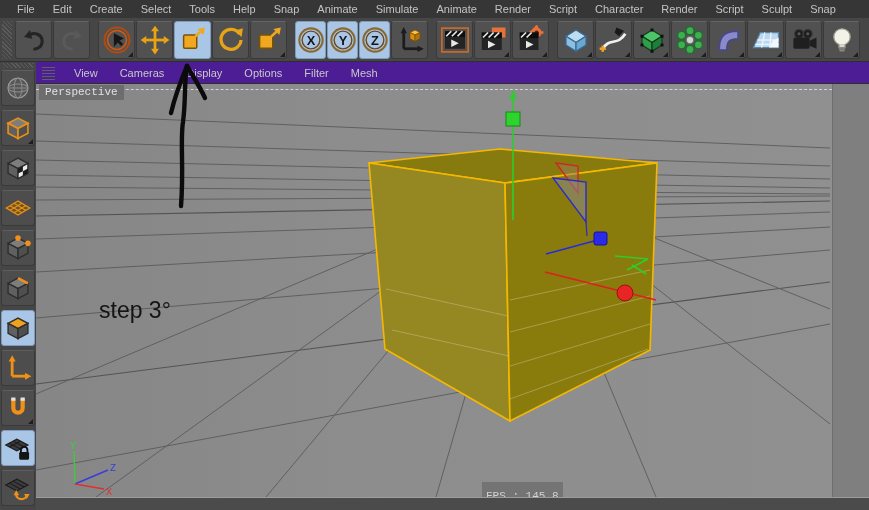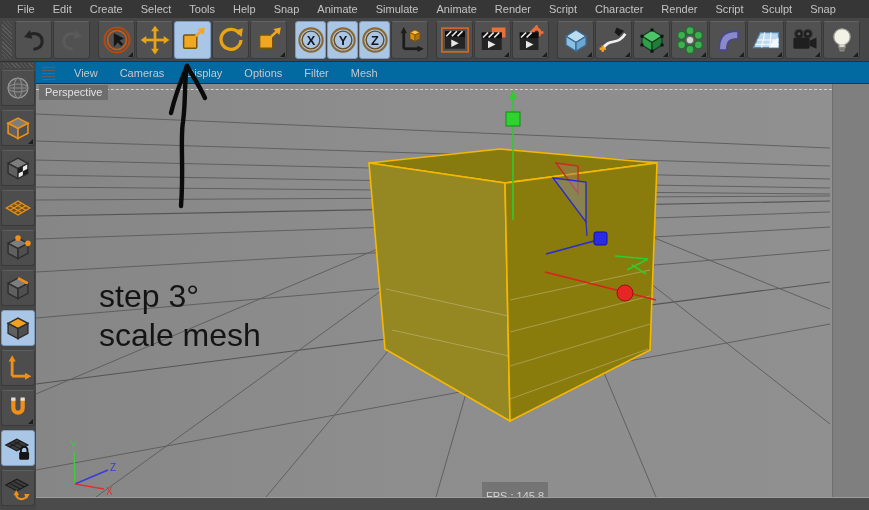--- a/index.html
+++ b/index.html
@@ -31,45 +31,45 @@
   .sidebar { position:absolute; left:0; top:62px; width:36px; height:448px; background:#464646;
              display:flex; flex-direction:column; align-items:center; }
   .sgrip { width:30px; height:7px; margin:1px 0 2px 0;
            background:repeating-linear-gradient(45deg,#5c5c5c 0 1px,transparent 1px 3px); }
   .sbtn { position:relative; width:34px; height:36px; margin-bottom:4px; background:#4d4d4d;
           border:1px solid #3a3a3a; border-top-color:#5e5e5e; border-radius:3px;
           display:flex; align-items:center; justify-content:center; flex:0 0 auto; }
   .sbtn.sel { background:#a9c6e6; border-color:#7f9cbc; }
 
   
-  .vpmenu { position:absolute; left:36px; top:62px; width:833px; height:22px; background:#0369a1;
+  .vpmenu { position:absolute; left:36px; top:62px; width:833px; height:22px; background:#4c1d95;
             display:flex; align-items:center; border-bottom:1px solid #2e2e2e; }
   .vgrip { width:13px; height:14px; margin:0 8px 0 6px;
            background:repeating-linear-gradient(0deg,#606060 0 1px,transparent 1px 3px); }
   .vmi { color:#c8c8c8; font-size:11px; padding:0 11px; cursor:default; }
 
   
   .viewport { position:absolute; left:36px; top:84px; width:833px; height:413px;
-              background:linear-gradient(90deg,#868686 0%,#8d8d8d 40%,#909090 100%); overflow:hidden; }
+              background:linear-gradient(90deg,#868686 0%,#8d8d8d 40%,#909090 100%); overflow:hidden;font-family:Liberation Mono, monospace; }
   .vp-dashed { position:absolute; left:0; right:2px; top:5px; height:0;
                border-top:1px dashed rgba(236,236,236,.75); }
   .rightstrip { position:absolute; right:0; top:0; width:37px; height:413px; background:#7f7f7f;
                 border-left:1px solid #6f6f6f; }
   .cam-label { position:absolute; left:3px; top:1px; background:#6d6d6d; color:#e2e2e2;
                font-size:11px; padding:1px 6px 2px 6px; }
   .fps { position:absolute; left:446px; top:398px; color:#d2d2d2; font-size:11px;
          background:rgba(70,70,70,.35); padding:8px 4px; }
   .axis-ind { position:absolute; left:24px; top:355px; }
 
   
   .bottomstrip { position:absolute; left:36px; top:497px; width:833px; height:13px;
                  background:#4b4b4b; border-top:1px solid #9c9c9c; }
 
   
-  .anno-text { position:absolute; left:99px; top:277px; color:#141414; font-size:32px;
+  .anno-text { position:absolute; left:99px; top:291px; color:#141414; font-size:23px;
                line-height:39px; z-index:60; pointer-events:none; }
   .anno-arrow { position:absolute; left:0; top:0; z-index:60; pointer-events:none; }
 </style>
 </head>
 <body>
 
 <div class="window">
 
   <div class="menubar">
     <span class="mi">File</span>
@@ -501,16 +501,15 @@
   <svg class="anno-arrow" width="869" height="510" viewBox="0 0 869 510">
     <g fill="none" stroke="#0b0b0b" stroke-width="4.4" stroke-linecap="round">
       <path d="M181,206 C184,168 180,140 183,122 C186,100 184,82 187,66"></path>
       <path d="M187,66 C182,78 175,96 171,113"></path>
       <path d="M187,66 C193,76 200,87 205,98"></path>
     </g>
   </svg>
 
   <div class="anno-text">
     <div>step 3°</div>
-    <div>scale mesh</div>
   </div>
 
 </div>
 
 </body></html>

